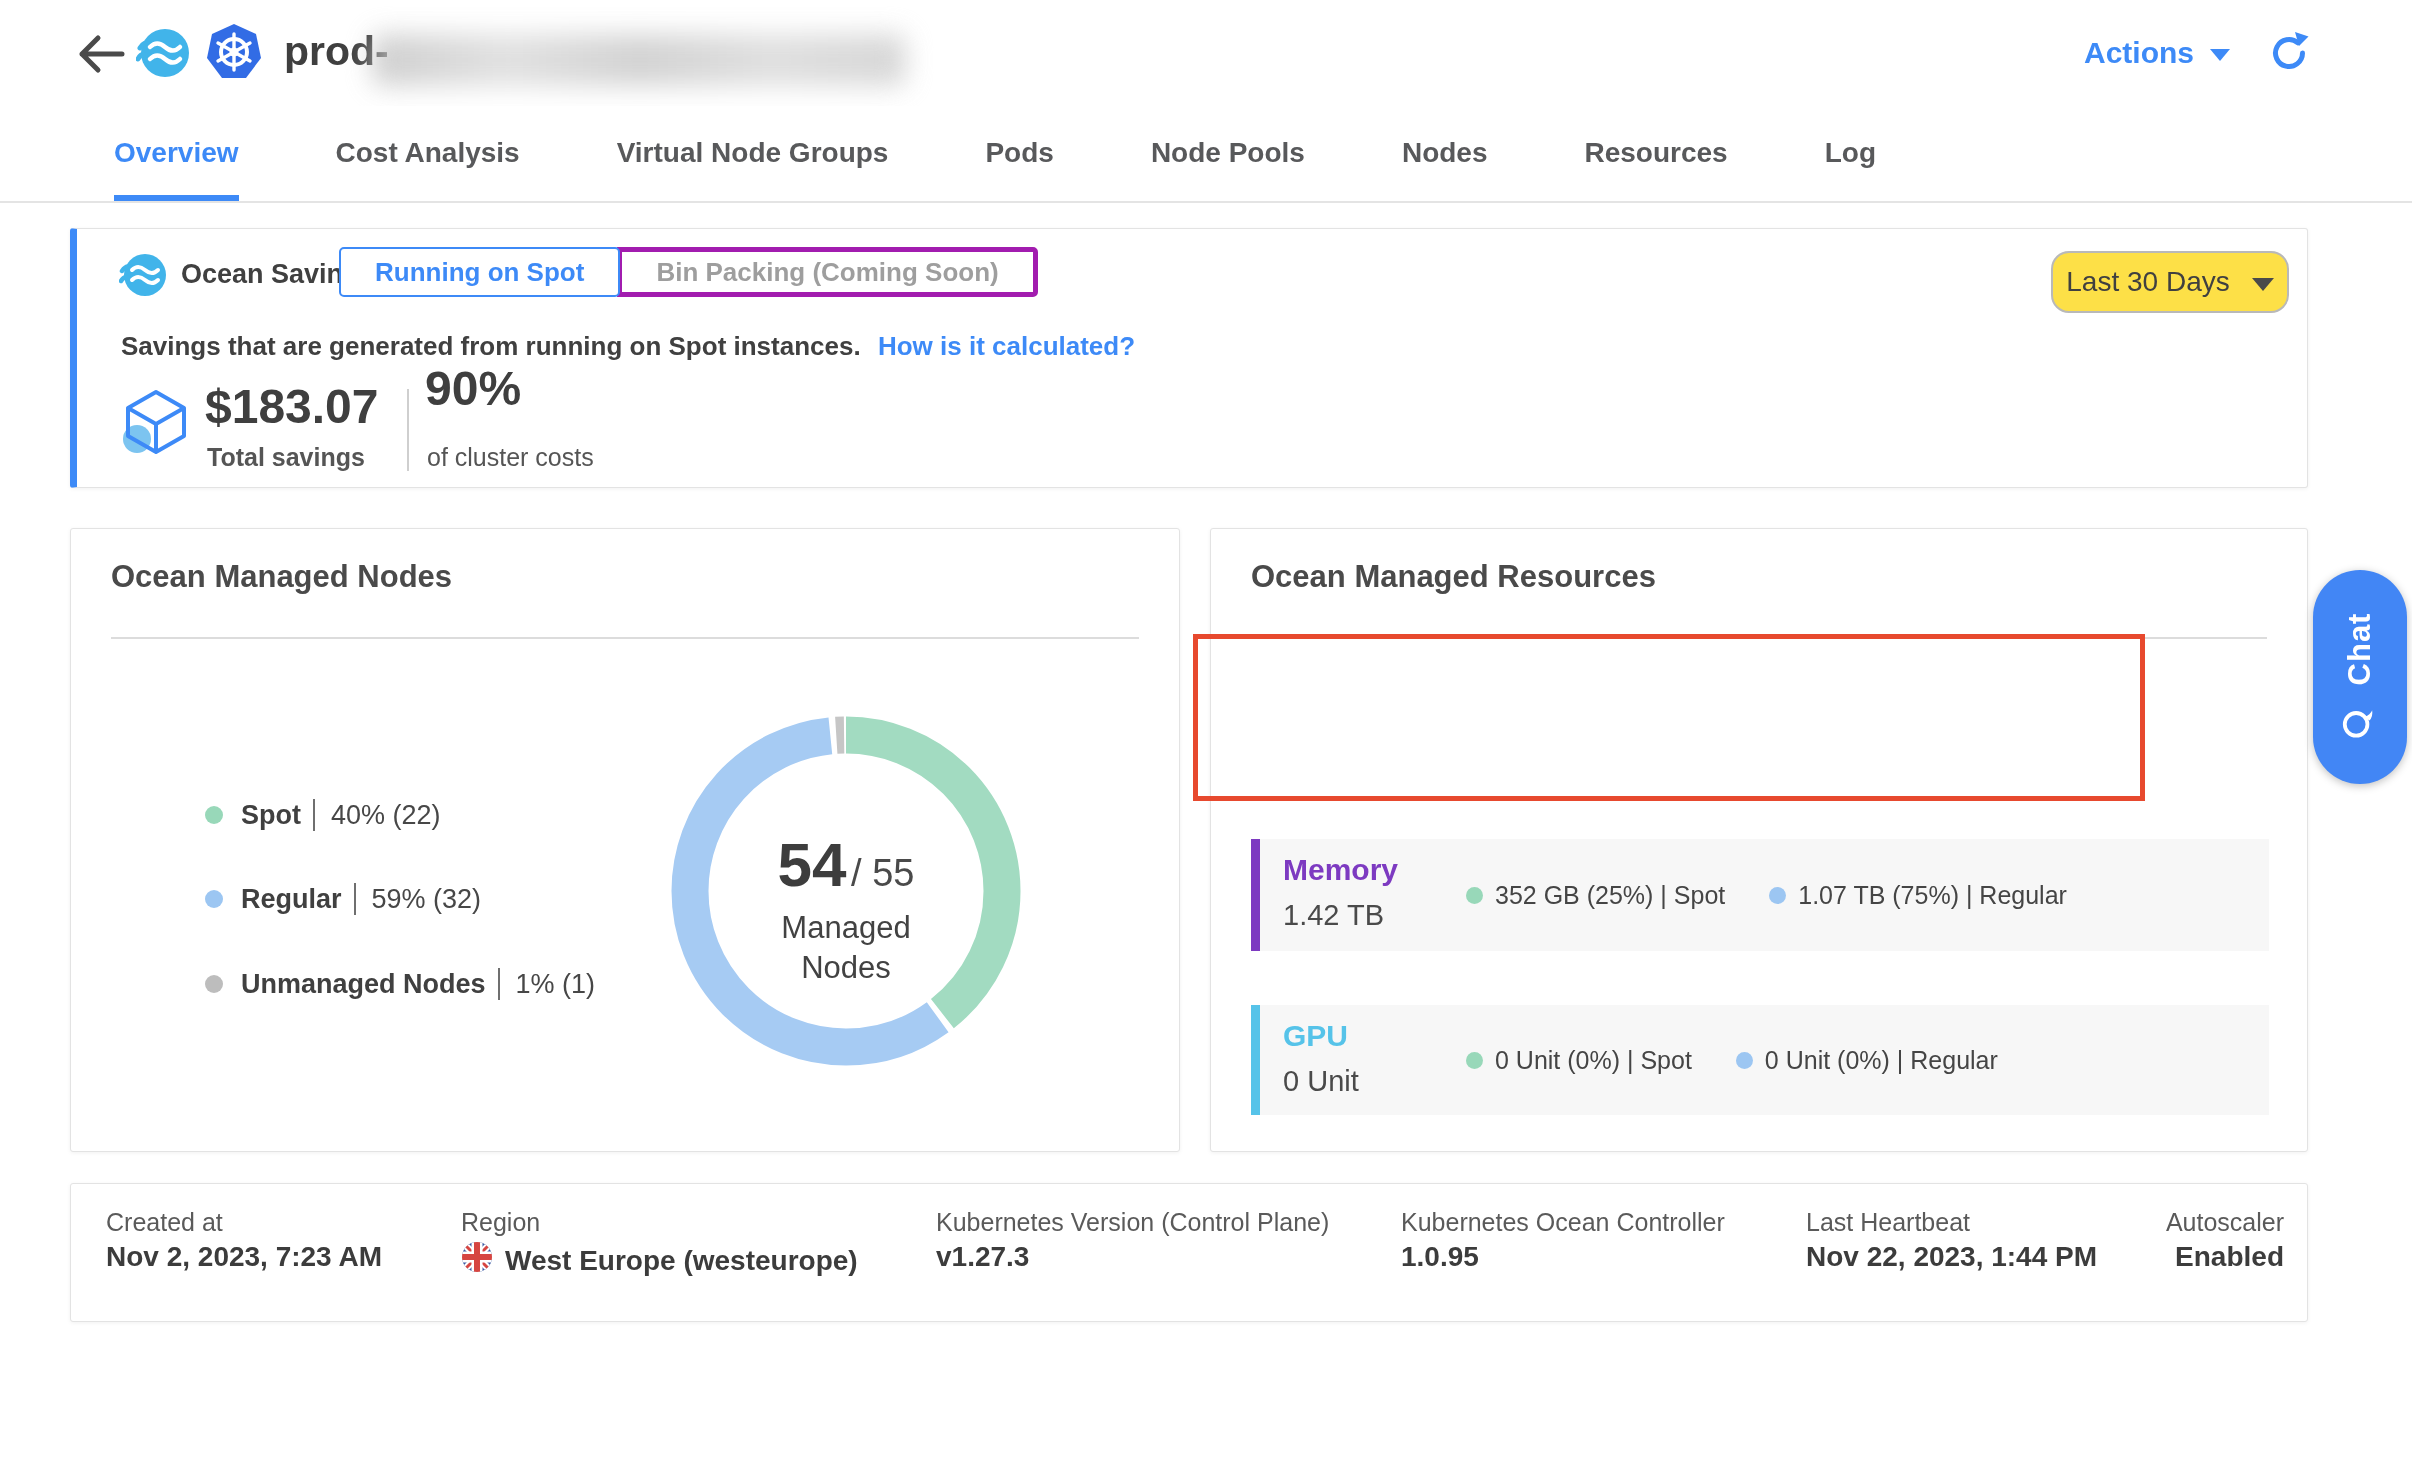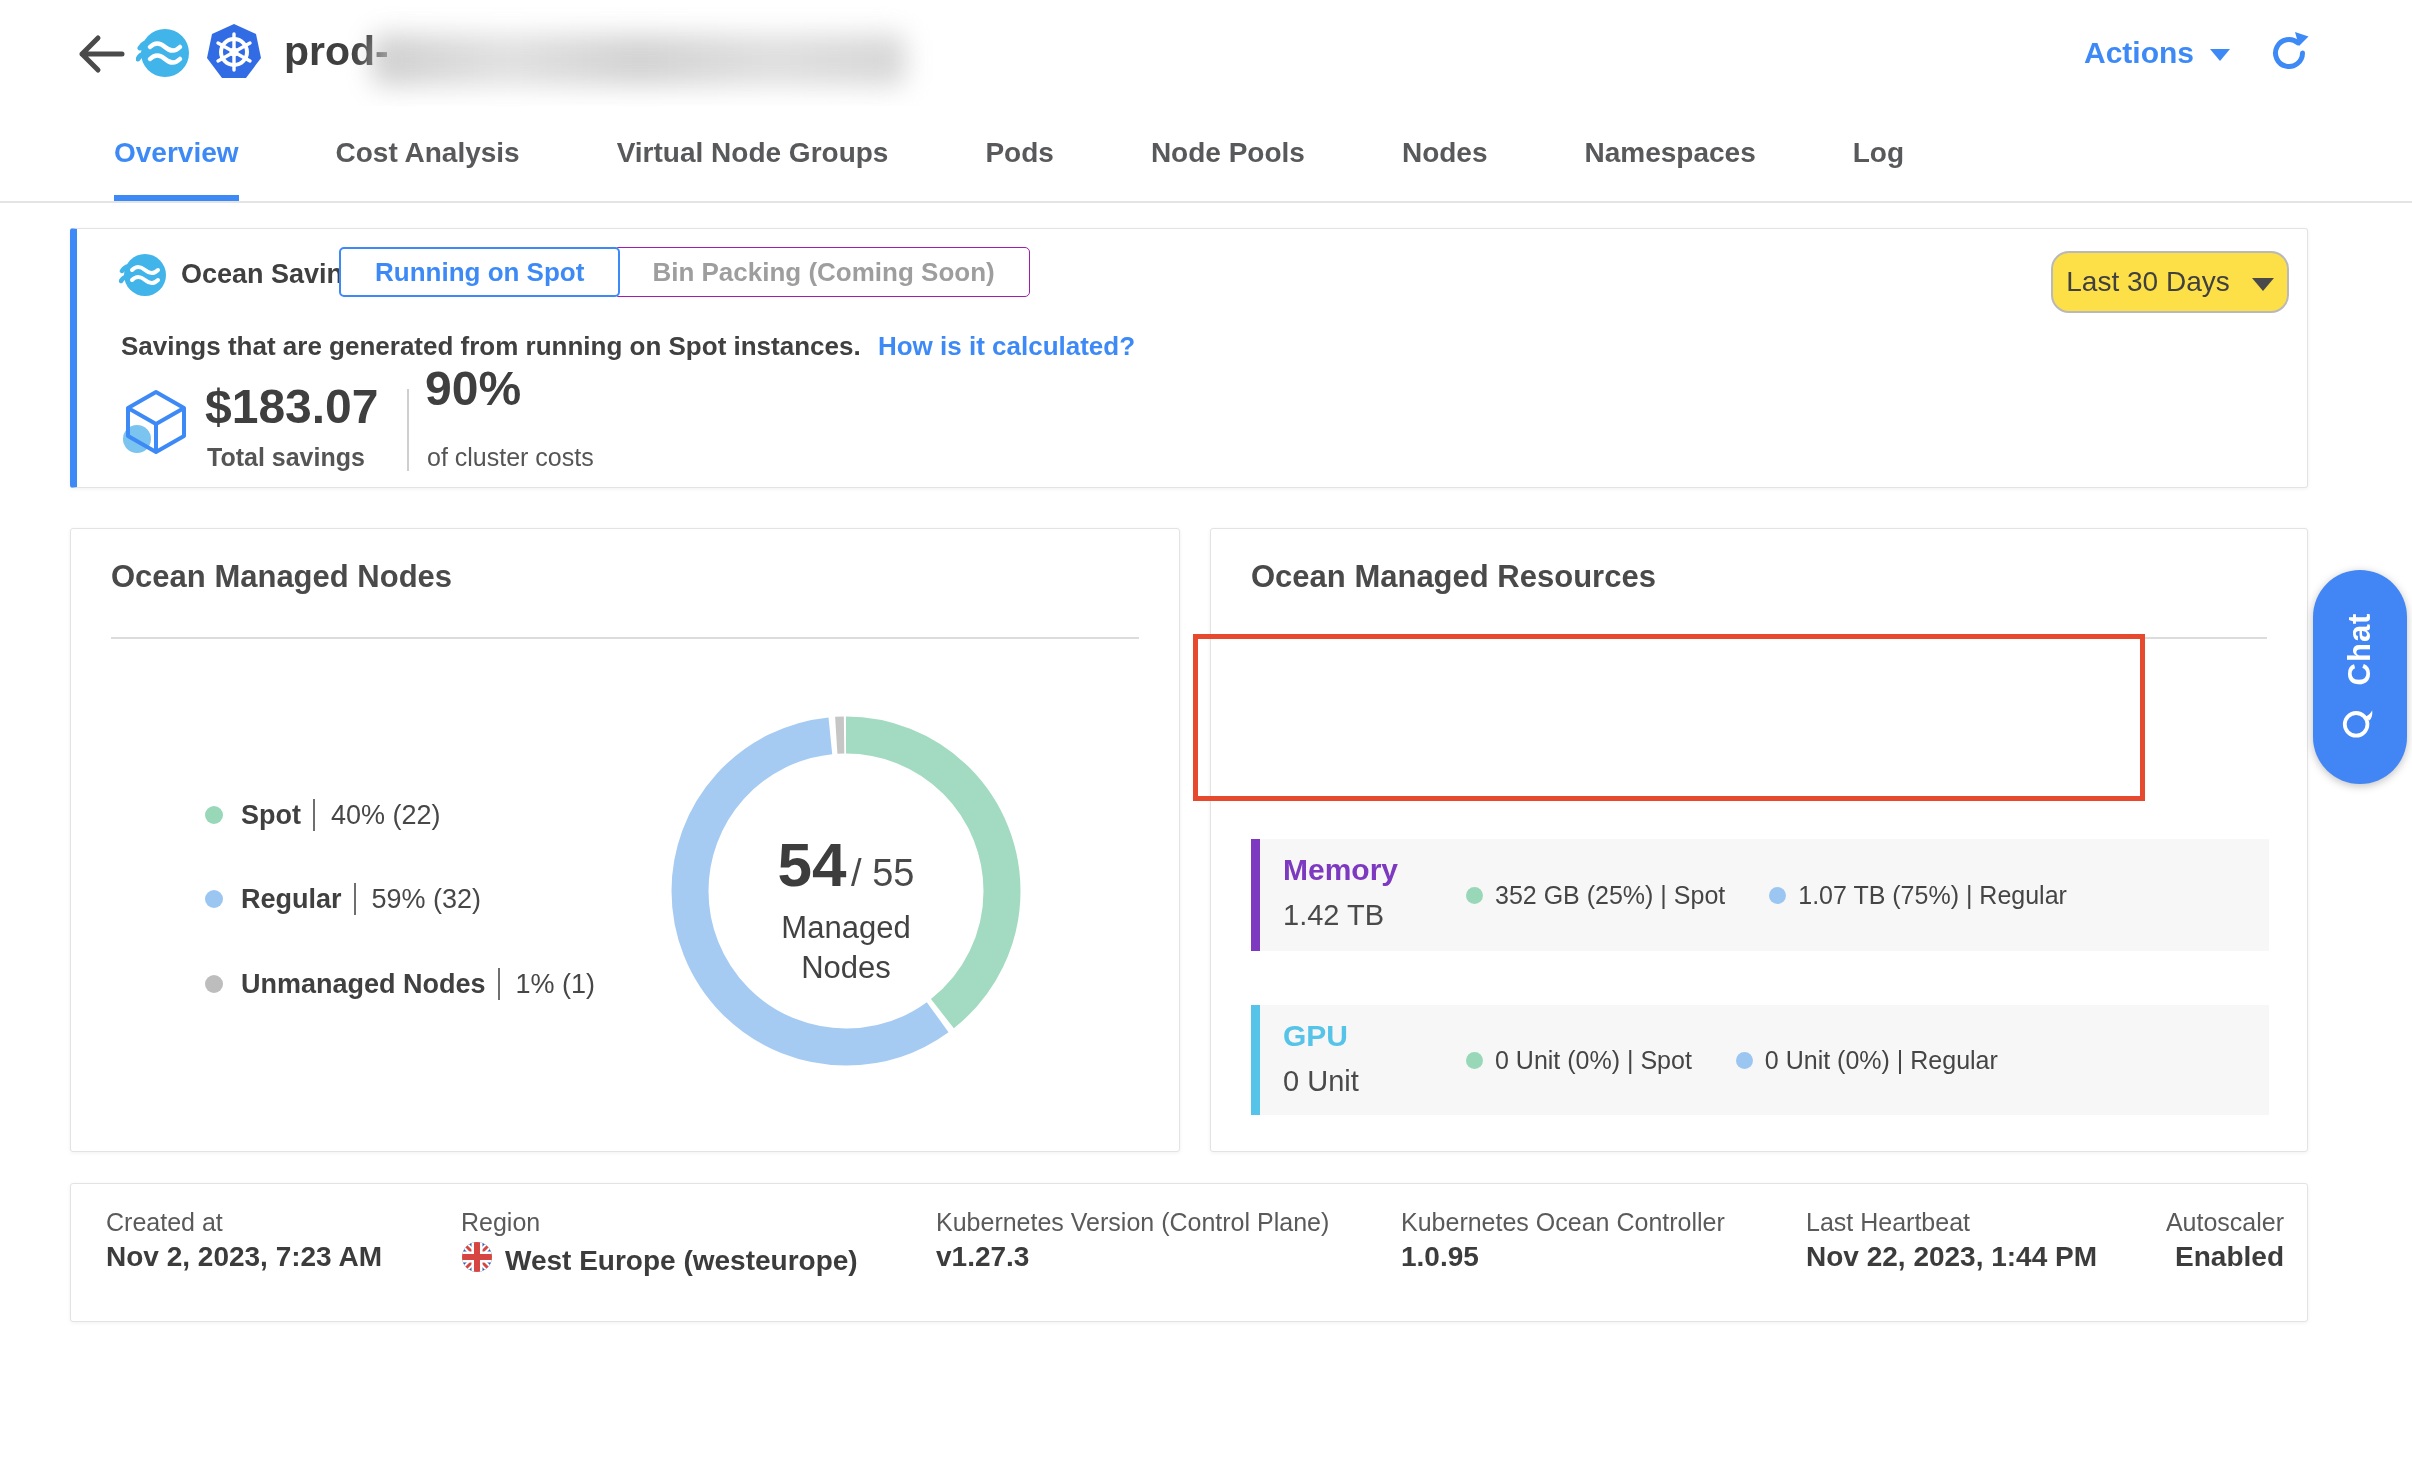--- a/index.html
+++ b/index.html
@@ -36,21 +36,21 @@
   .card-divider { position:absolute; left:40px; right:40px; top:108px; border-top:2px solid #dcdcdc; }
 
   
   .savings { left:70px; top:228px; width:2238px; height:260px; border-left:7px solid #3d8af7; }
   .os-icon { position:absolute; left:42px; top:22px; width:48px; height:48px; }
   .os-label { position:absolute; left:104px; top:30px; font-size:27px; font-weight:bold; color:#404040; }
   .seg-group { position:absolute; left:262px; top:18px; display:flex; }
   .seg { height:50px; display:flex; align-items:center; padding:0 34px; font-size:26px; font-weight:bold;
       background:#fff; cursor:pointer; white-space:nowrap; }
   .seg.active { border:2px solid #3d8af7; color:#3d8af7; border-radius:5px; z-index:2; }
-  .seg.disabled { border:1px solid #a21caf; color:#9e9e9e; border-radius:0 5px 5px 0; margin-left:-3px; }
+  .seg.disabled { border:5px solid #a21caf; color:#9e9e9e; border-radius:0 5px 5px 0; margin-left:-3px; }
   .period-select { position:absolute; left:1974px; top:22px; width:238px; height:62px; border:2px solid #b9b9b9;
       border-radius:18px; display:flex; align-items:center; justify-content:center; gap:22px; font-size:28px;
       color:#404040; cursor:pointer; background:#fde047; }
   .period-caret { width:0; height:0; border-left:11px solid transparent; border-right:11px solid transparent;
       border-top:13px solid #4a4a4a; margin-top:4px; }
   .savings-desc { position:absolute; left:44px; top:102px; font-size:26px; }
   .savings-desc .bold { font-weight:bold; color:#404040; }
   .savings-desc .link { font-weight:bold; color:#3d8af7; cursor:pointer; margin-left:10px; }
   .cube-icon { position:absolute; left:44px; top:158px; width:70px; height:72px; }
   .big-stat-val { position:absolute; font-size:48px; font-weight:bold; color:#3f3f3f; }
@@ -145,21 +145,21 @@
     </div>
   </div>
 
   <div class="tabbar">
     <div class="tab active">Overview</div>
     <div class="tab">Cost Analysis</div>
     <div class="tab">Virtual Node Groups</div>
     <div class="tab">Pods</div>
     <div class="tab">Node Pools</div>
     <div class="tab">Nodes</div>
-    <div class="tab">Namespaces</div>
+    <div class="tab">Resources</div>
     <div class="tab">Log</div>
   </div>
 
   <div class="card savings">
     <div class="os-icon">
       <svg viewBox="0 0 48 48" width="48" height="48">
         <circle cx="26" cy="24" r="21" fill="#41b4ea"></circle>
         <path d="M3 20 q4 -6 8 -4" fill="none" stroke="#41b4ea" stroke-width="4.5" stroke-linecap="round"></path>
         <path d="M2 30 q3 -5 7 -3" fill="none" stroke="#41b4ea" stroke-width="4.5" stroke-linecap="round"></path>
         <path d="M13 19 q6 -6 13 0 t13 0" fill="none" stroke="#fff" stroke-width="4" stroke-linecap="round"></path>

